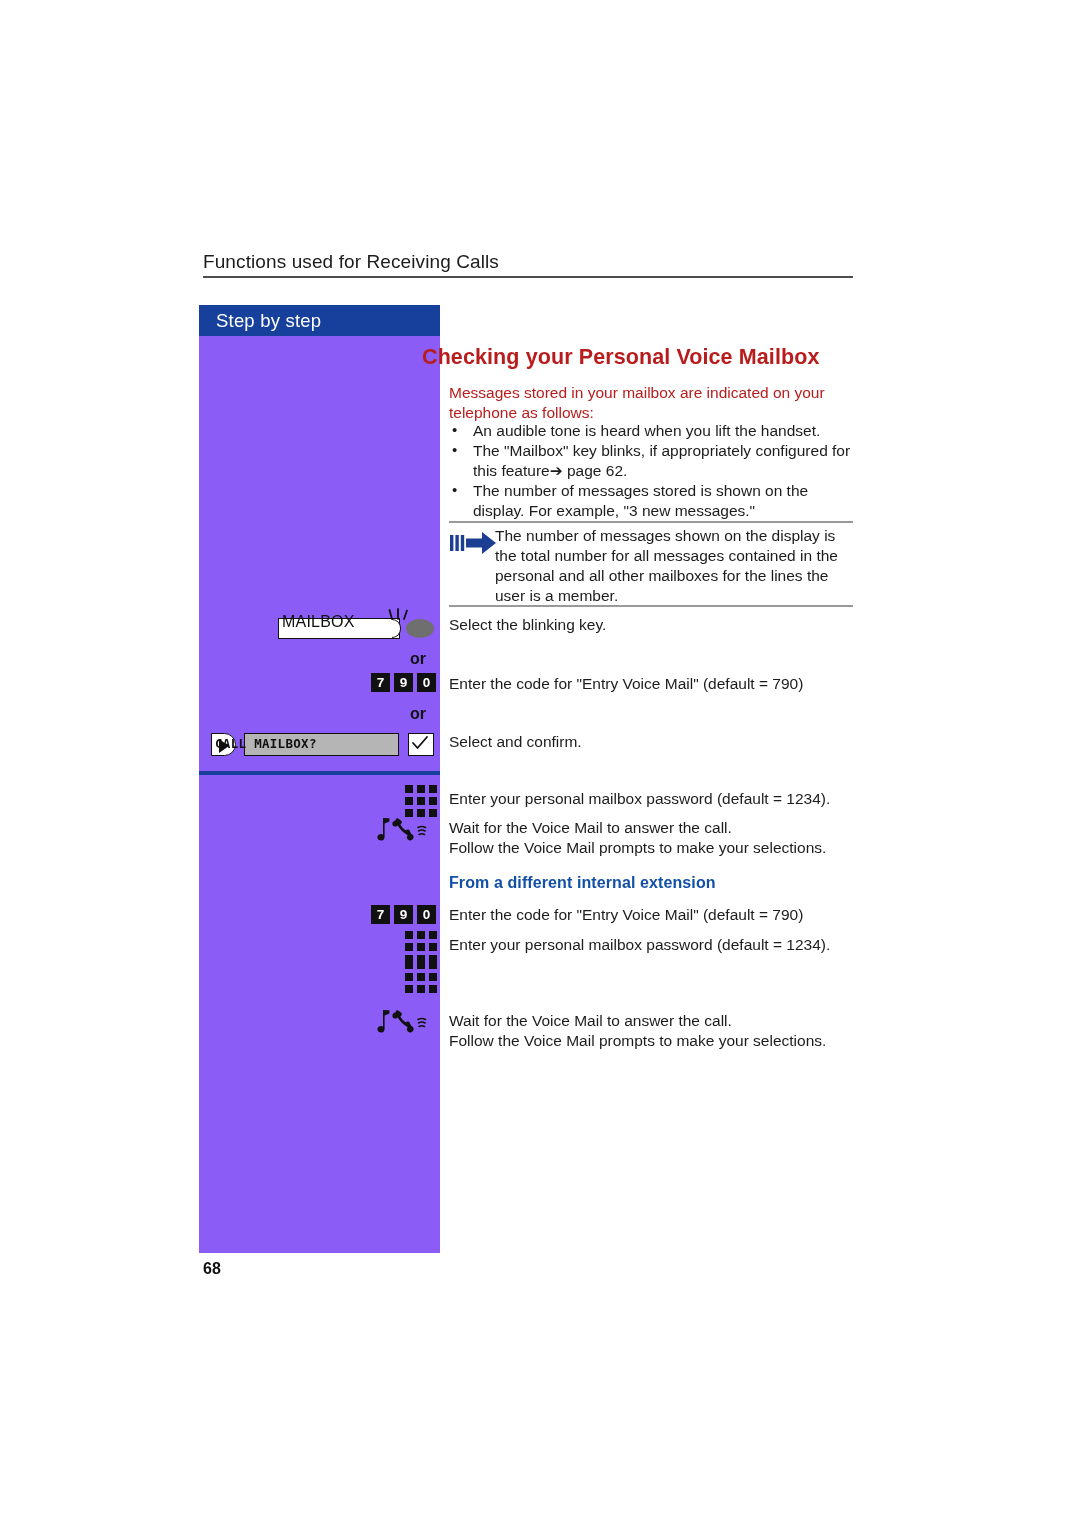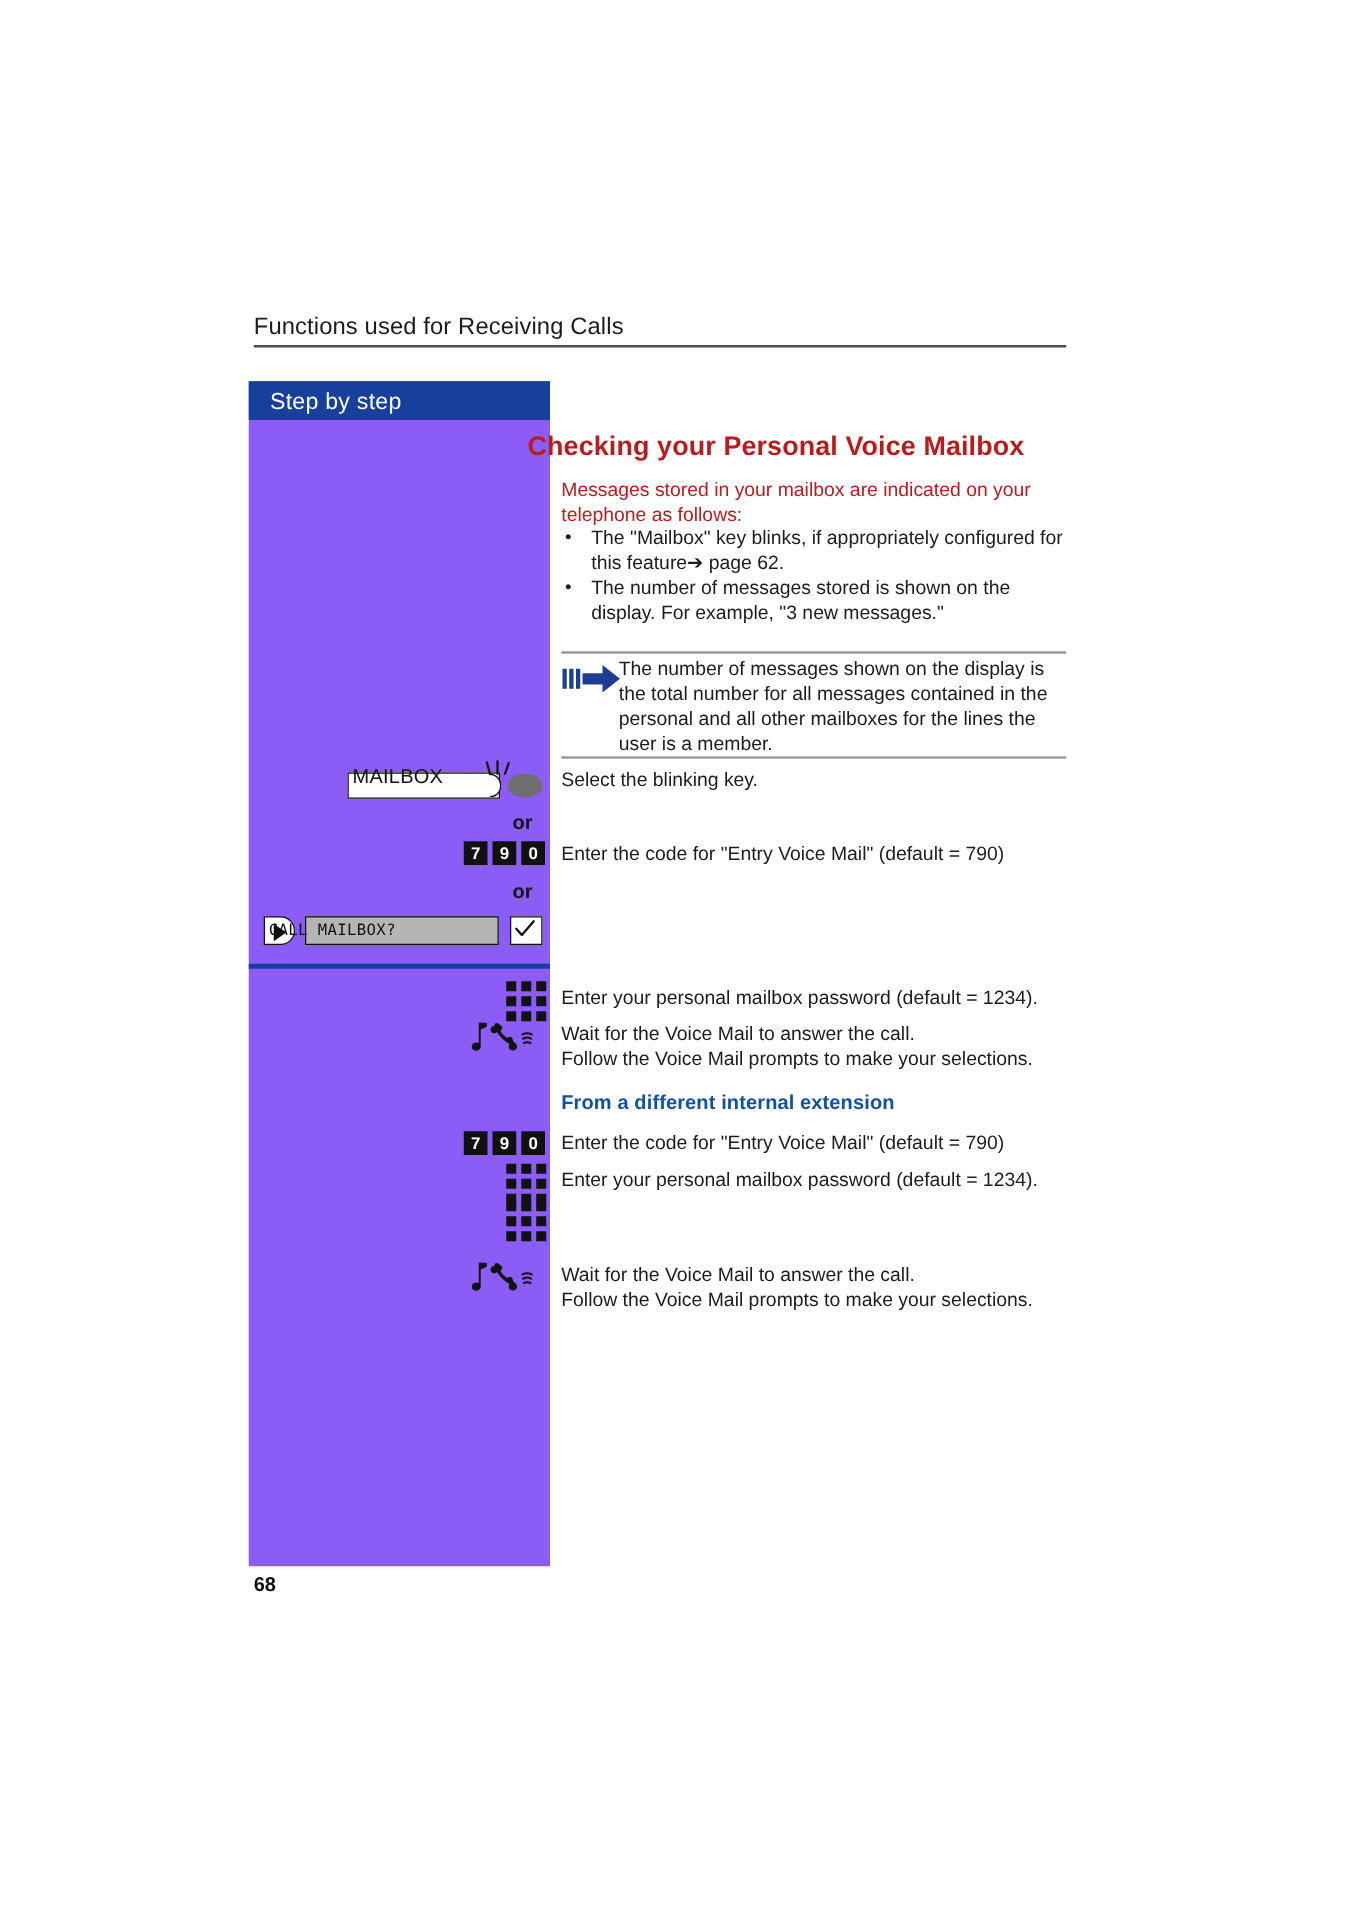--- a/index.html
+++ b/index.html
@@ -190,21 +190,21 @@
     background: #b5b5b5;
     border: 1.7px solid #111;
     box-sizing: border-box;
   }
   .softkey-row .display-text {
     position: absolute;
     left: 4px;
     top: 3px;
     font-family: "DejaVu Sans Mono", "Liberation Mono", monospace;
     font-size: 12.5px;
-    font-weight: normal;
+    font-weight: bold;
     color: #111;
     letter-spacing: .3px;
   }
   .softkey-row .ok-btn {
     position: absolute;
     left: 197px;
     top: 0;
     width: 26px;
     height: 23px;
     border: 1.7px solid #111;
@@ -408,40 +408,42 @@
     </div>
 
     <div class="sidebar-divider"></div>
   </div>
 
   <div class="title">Checking your Personal Voice Mailbox</div>
 
   <div class="intro">Messages stored in your mailbox are indicated on your telephone as follows:</div>
 
   <div class="bullets">
+    <div class="bullet">An audible tone is heard when you lift the handset.</div>
     <div class="bullet">The "Mailbox" key blinks, if appropriately configured for this feature➔ page 62.</div>
     <div class="bullet">The number of messages stored is shown on the display. For example, "3 new messages."</div>
   </div>
 
   <div class="note">
     <div class="note-rule-top"></div>
     <svg class="note-icon" viewBox="0 0 52 26">
       <g fill="#1d3f93">
         <rect x="1" y="5" width="3.4" height="16"></rect>
         <rect x="6.4" y="5" width="3.4" height="16"></rect>
         <rect x="11.8" y="5" width="3.4" height="16"></rect>
       </g>
       <path d="M17 8.5 L33 8.5 L33 2 L47 13 L33 24 L33 17.5 L17 17.5 Z" fill="#1d3f93"></path>
     </svg>
     <div class="note-text">The number of messages shown on the display is the total number for all messages contained in the personal and all other mailboxes for the lines the user is a member.</div>
     <div class="note-rule-bottom"></div>
   </div>
 
   <div class="body-line ln-select-blinking">Select the blinking key.</div>
   <div class="body-line ln-enter-code-1">Enter the code for "Entry Voice Mail" (default = 790)</div>
+  <div class="body-line ln-select-confirm">Select and confirm.</div>
 
   <div class="keypad-icon keypad-1">
     <i></i>
       <i></i>
       <i></i>
       <i></i>
       <i></i>
       <i></i>
       <i></i>
       <i></i>

